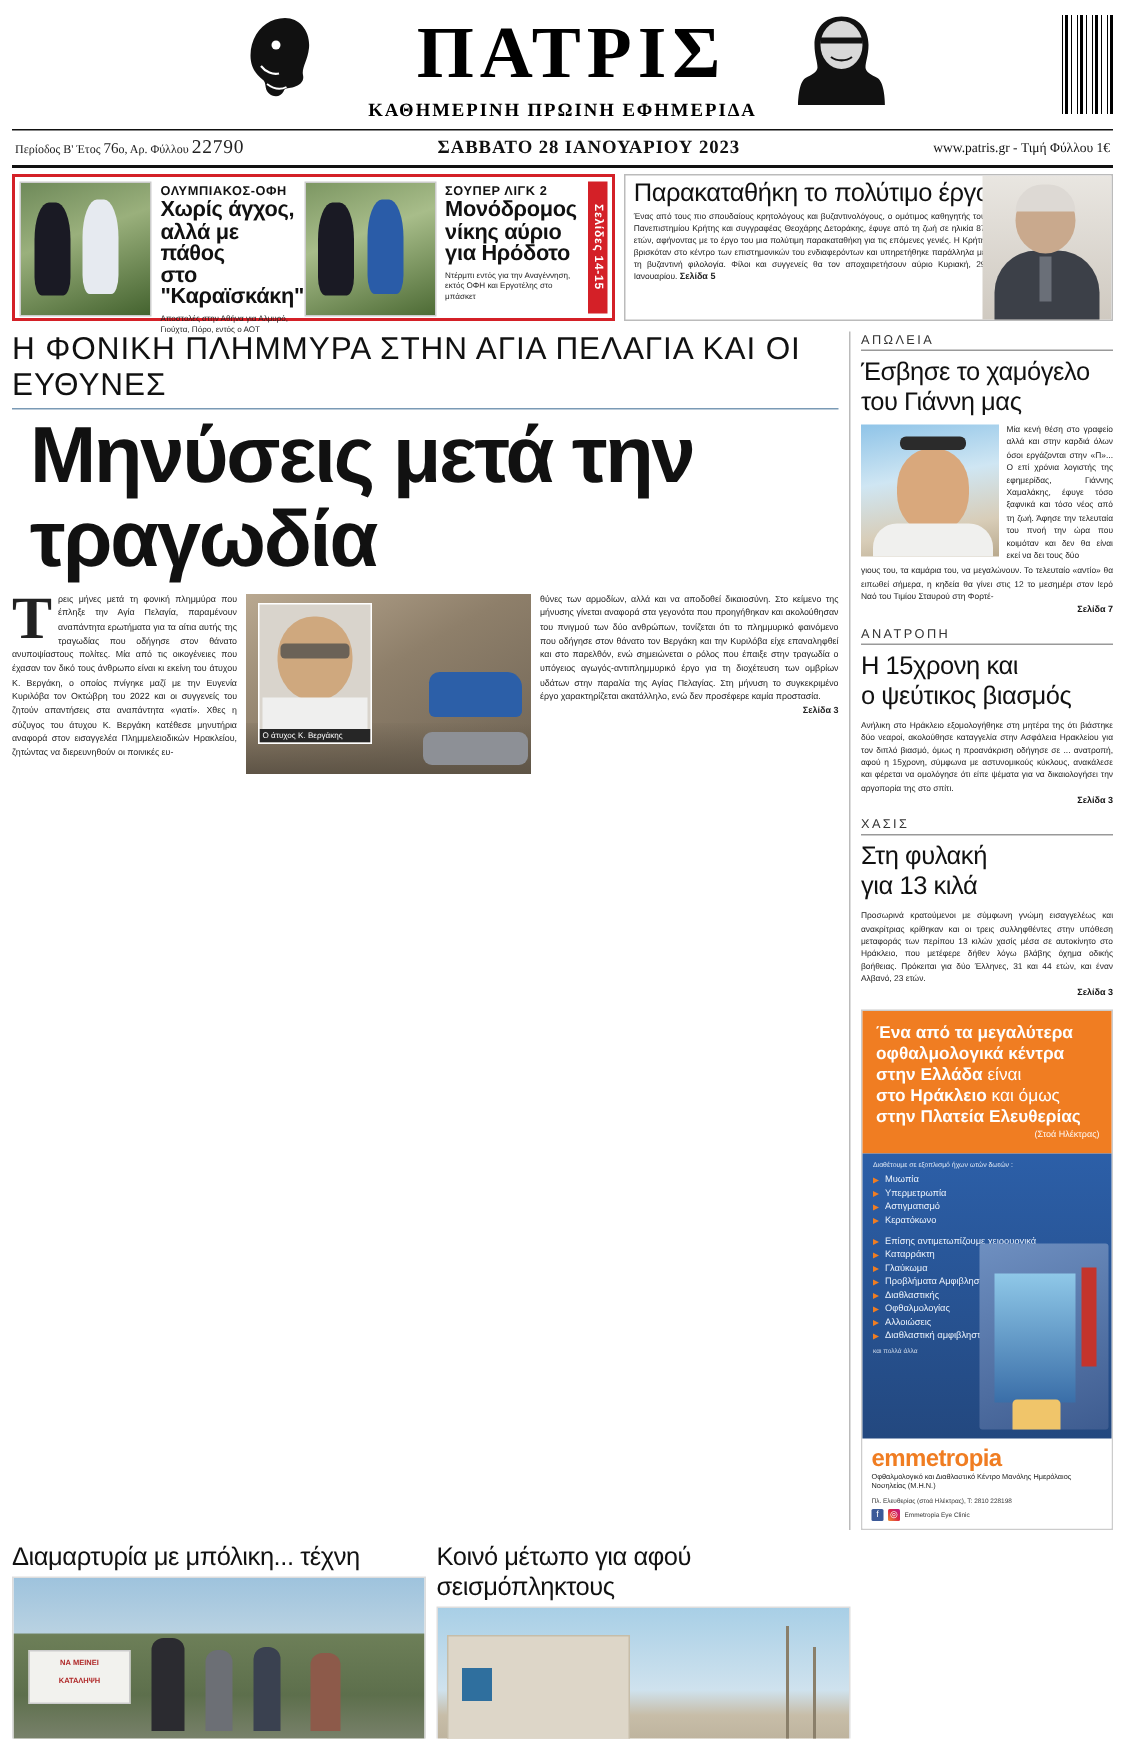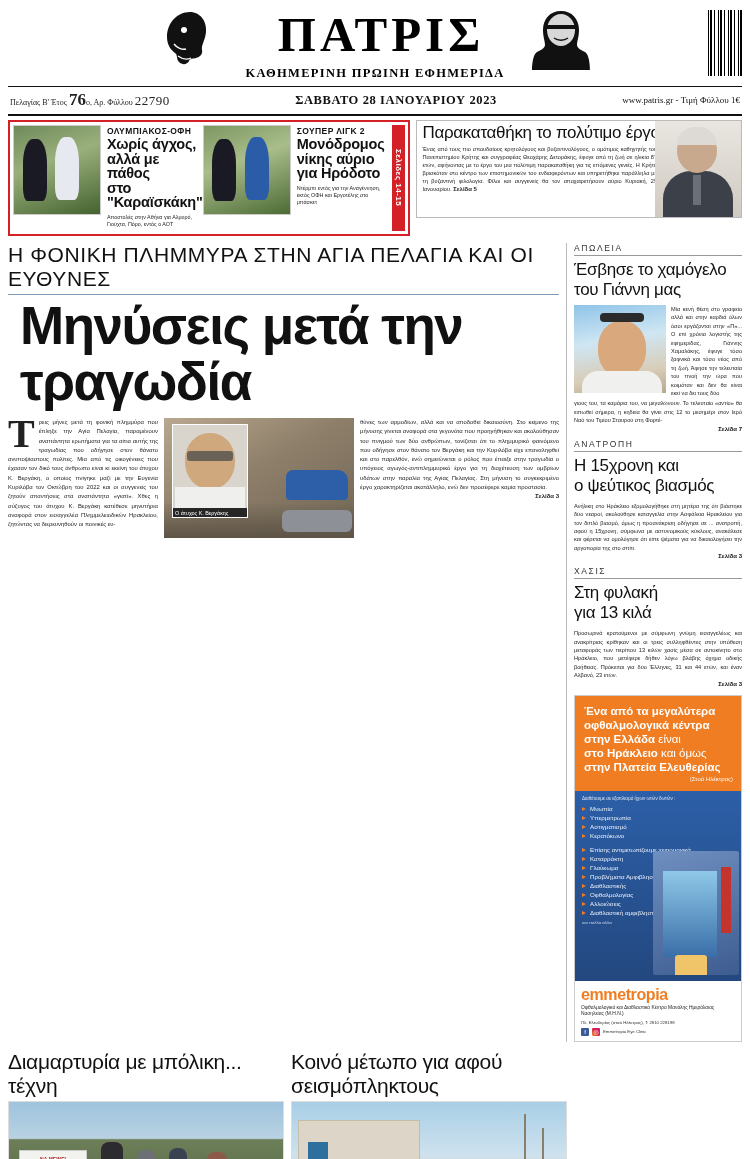--- a/index.html
+++ b/index.html
@@ -15,29 +15,29 @@
   .head-face{position:absolute;top:8px;width:58px;height:62px;}
   .face-l{left:160px;}
   .face-r{left:532px;}
   .barcode{position:absolute;right:8px;top:10px;width:34px;height:66px;
     background:repeating-linear-gradient(90deg,#000 0 1px,#fff 1px 2px,#000 2px 4px,#fff 4px 6px,#000 6px 7px,#fff 7px 10px);}
 
   .mast-rule{border-top:1.5px solid #111;margin:0 8px;}
   .infobar{display:flex;align-items:center;justify-content:space-between;padding:3px 10px 4px 10px;
     font-family:"Liberation Serif",serif;}
   .infobar .left{font-size:8px;color:#222;}
-  .infobar .left b{font-size:17px;font-weight:bold;}
+  .infobar .left b{font-size:10px;font-weight:normal;}
   .infobar .left .num{font-size:13px;letter-spacing:0.5px;}
   .infobar .mid{font-size:12.5px;font-weight:bold;letter-spacing:0.6px;}
   .infobar .right{font-size:9px;}
   .mast-rule2{border-top:2.5px solid #111;margin:0 8px 4px 8px;}
 
   
   .topstrip{display:flex;gap:6px;margin:0 8px;}
-  .sportbox{flex:0 0 360px;border:2px solid #d42027;display:flex;padding:3px;box-sizing:border-box;height:116px;background:#fff;}
+  .sportbox{flex:0 0 360px;border:2px solid #d42027;display:flex;padding:3px;box-sizing:border-box;height:98px;background:#fff;}
   .sp-photo{width:88px;height:90px;background:linear-gradient(160deg,#6f8a5a,#9ab07c 40%,#44632f);position:relative;overflow:hidden;border:1px solid #ccc;box-sizing:border-box;}
   .sp-photo:after{content:"";position:absolute;left:10%;top:15%;width:28%;height:70%;background:#1a1a24;border-radius:40% 40% 20% 20%;}
   .sp-photo:before{content:"";position:absolute;left:48%;top:12%;width:28%;height:72%;background:#e6eaf0;border-radius:40% 40% 20% 20%;}
   .sp-photo.b{background:linear-gradient(160deg,#7d9763,#a8bd8a 40%,#4d6b35);}
   .sp-photo.b:before{background:#2a5ca8;}
   .sp-txt{flex:1;padding:1px 4px 0 6px;min-width:0;}
   .sp-kicker{font-size:8.5px;font-weight:bold;letter-spacing:0.4px;color:#111;margin-bottom:1px;}
   .sp-head{font-size:14.5px;font-weight:bold;line-height:14.5px;color:#111;letter-spacing:-0.2px;}
   .sp-sub{font-size:5.4px;line-height:7.2px;color:#222;margin-top:4px;}
   .sp-pages{flex:0 0 13px;background:#d42027;color:#fff;font-size:8px;font-weight:bold;
@@ -91,21 +91,21 @@
   .sb-photo .bd{position:absolute;left:8px;top:66px;width:80px;height:24px;background:#f0f0ee;border-radius:16px 16px 0 0;}
   .sb-col{flex:1;font-size:5.6px;line-height:8.4px;text-align:justify;color:#222;}
   .sb-after{font-size:5.6px;line-height:8.4px;text-align:justify;color:#222;margin-top:2px;}
   .sb-sel{text-align:right;font-weight:bold;font-size:6px;margin-top:1px;}
   .sb-sec{margin-top:7px;}
   .sb-body{font-size:5.6px;line-height:8.4px;text-align:justify;color:#222;margin-top:3px;}
 
   
   .row2{display:flex;gap:7px;margin:8px 8px 0 8px;}
   .r2col{flex:1;min-width:0;}
-  .r2head{font-size:21px;letter-spacing:-0.3px;color:#111;padding-bottom:3px;}
+  .r2head{font-size:17px;letter-spacing:-0.3px;color:#111;padding-bottom:3px;}
   .r2photo{height:132px;position:relative;overflow:hidden;border:1px solid #ddd;box-sizing:border-box;}
   .ph-protest{background:linear-gradient(180deg,#9ec3dd 0%,#b9d2e2 28%,#6d7f58 29%,#5d6f4c 60%,#8d8f82 100%);}
   .ph-protest .banner{position:absolute;left:10px;top:48px;width:66px;height:34px;background:#f2f2ee;border:1px solid #ccc;}
   .ph-protest .banner span{display:block;font-size:5px;color:#b02a2a;font-weight:bold;text-align:center;line-height:8px;padding-top:4px;}
   .ph-protest .p1{position:absolute;left:92px;top:40px;width:22px;height:62px;background:#2b2b30;border-radius:8px 8px 0 0;}
   .ph-protest .p2{position:absolute;left:128px;top:48px;width:18px;height:54px;background:#6c6f75;border-radius:8px 8px 0 0;}
   .ph-protest .p3{position:absolute;left:160px;top:46px;width:18px;height:56px;background:#3a4150;border-radius:8px 8px 0 0;}
   .ph-protest .p4{position:absolute;left:198px;top:50px;width:20px;height:52px;background:#8d5a4a;border-radius:8px 8px 0 0;}
   .ph-quake{background:linear-gradient(180deg,#a8cfe6 0%,#cfe2ee 42%,#c7bda8 55%,#a79b83 100%);}
   .ph-quake .bld{position:absolute;left:6px;top:18px;width:120px;height:92px;background:#ddd6c8;border:1px solid #c6bda9;}
@@ -165,21 +165,21 @@
           <path d="M22 30c4 3 10 3 14 0" stroke="#111" stroke-width="1.4" fill="none"></path>
         </svg>
     </div>
     <div class="barcode"></div>
   </div>
 
   <div class="mast-rule"></div>
 
   <div class="infobar">
     <div class="left">
-      <span>Πελαγίας Β' Έτος</span>
+      <span>Περίοδος Β' Έτος</span>
       <b>76</b><span>ο, Αρ. Φύλλου</span>
       <span class="num">22790</span>
     </div>
     <div class="mid">ΣΑΒΒΑΤΟ 28 ΙΑΝΟΥΑΡΙΟΥ 2023</div>
     <div class="right">www.patris.gr - Τιμή Φύλλου 1€</div>
   </div>
   <div class="mast-rule2"></div>
 
   <div class="topstrip">
 

